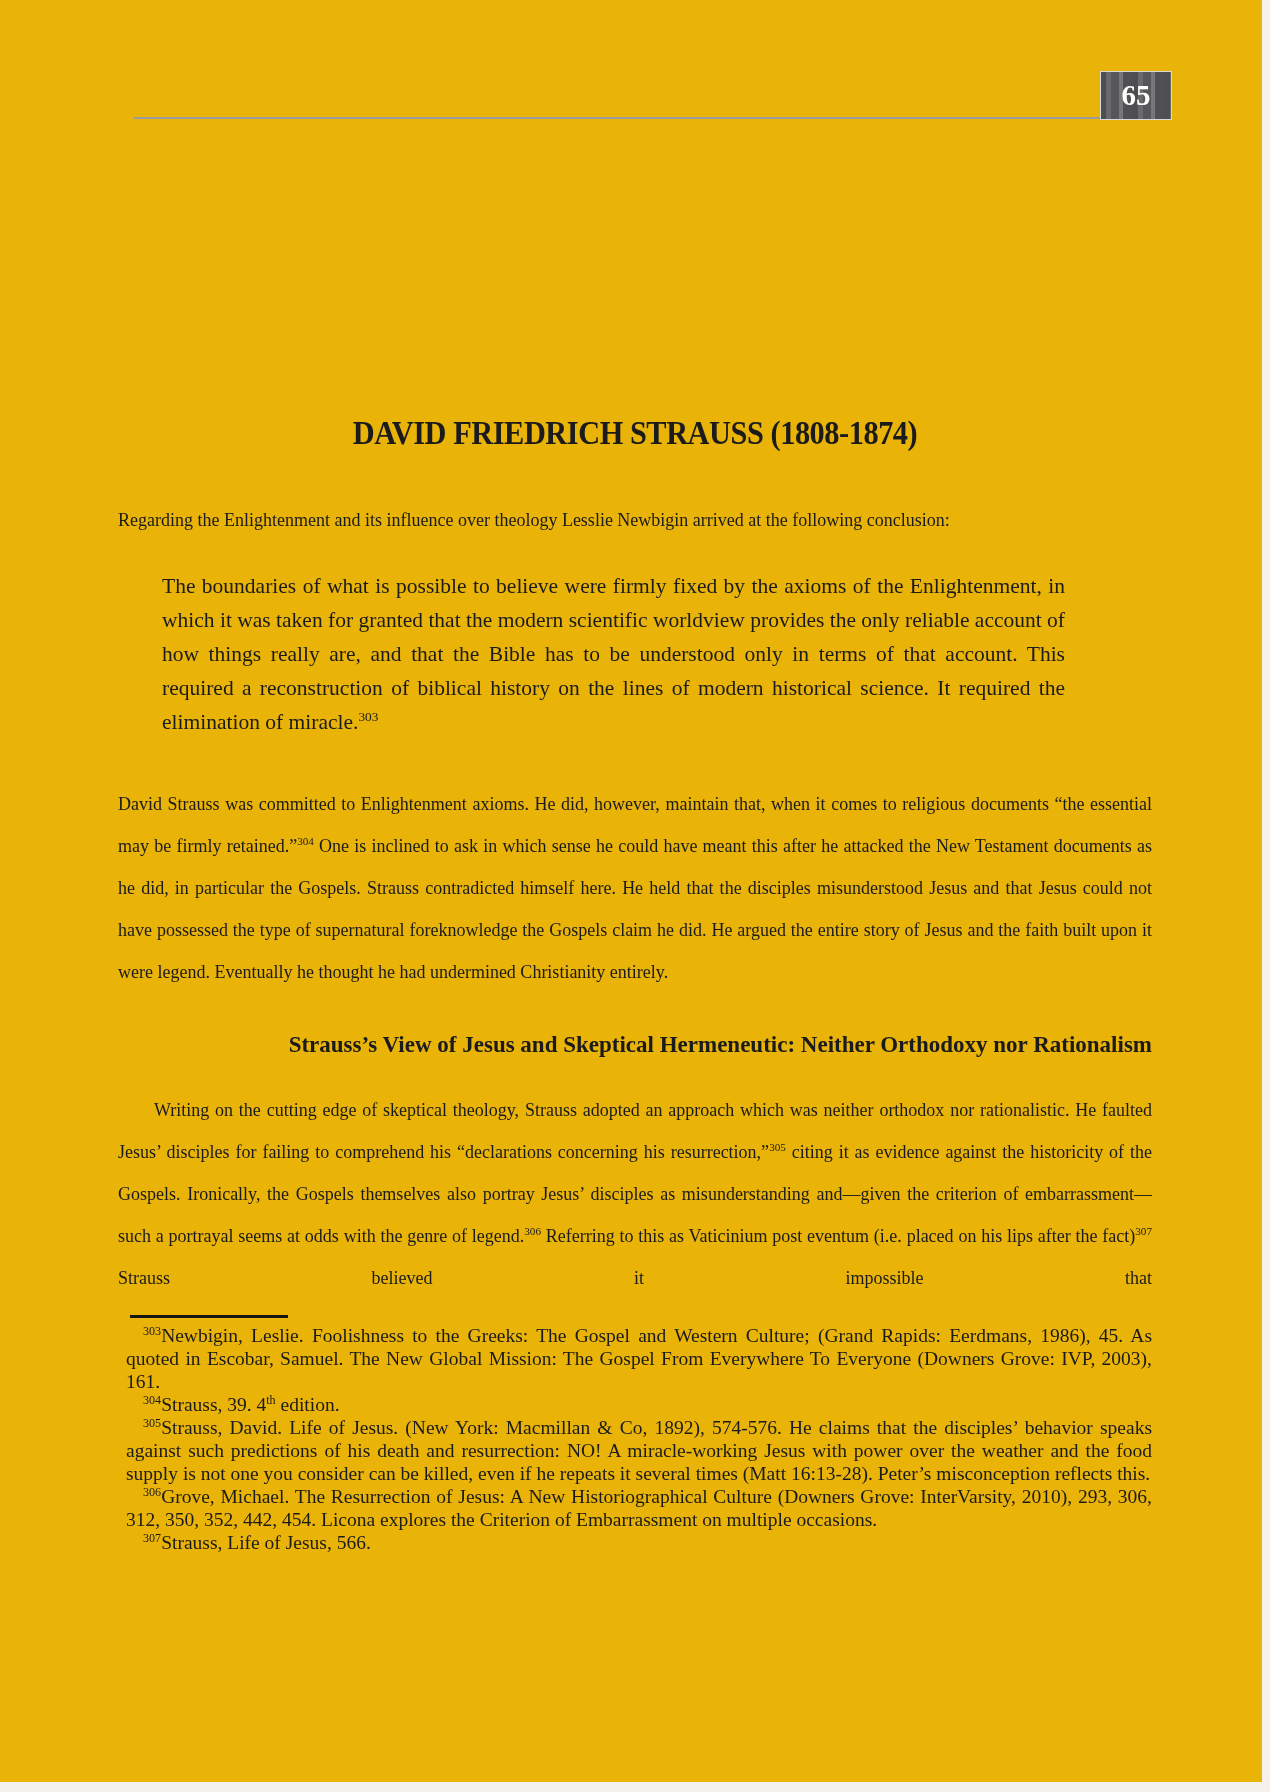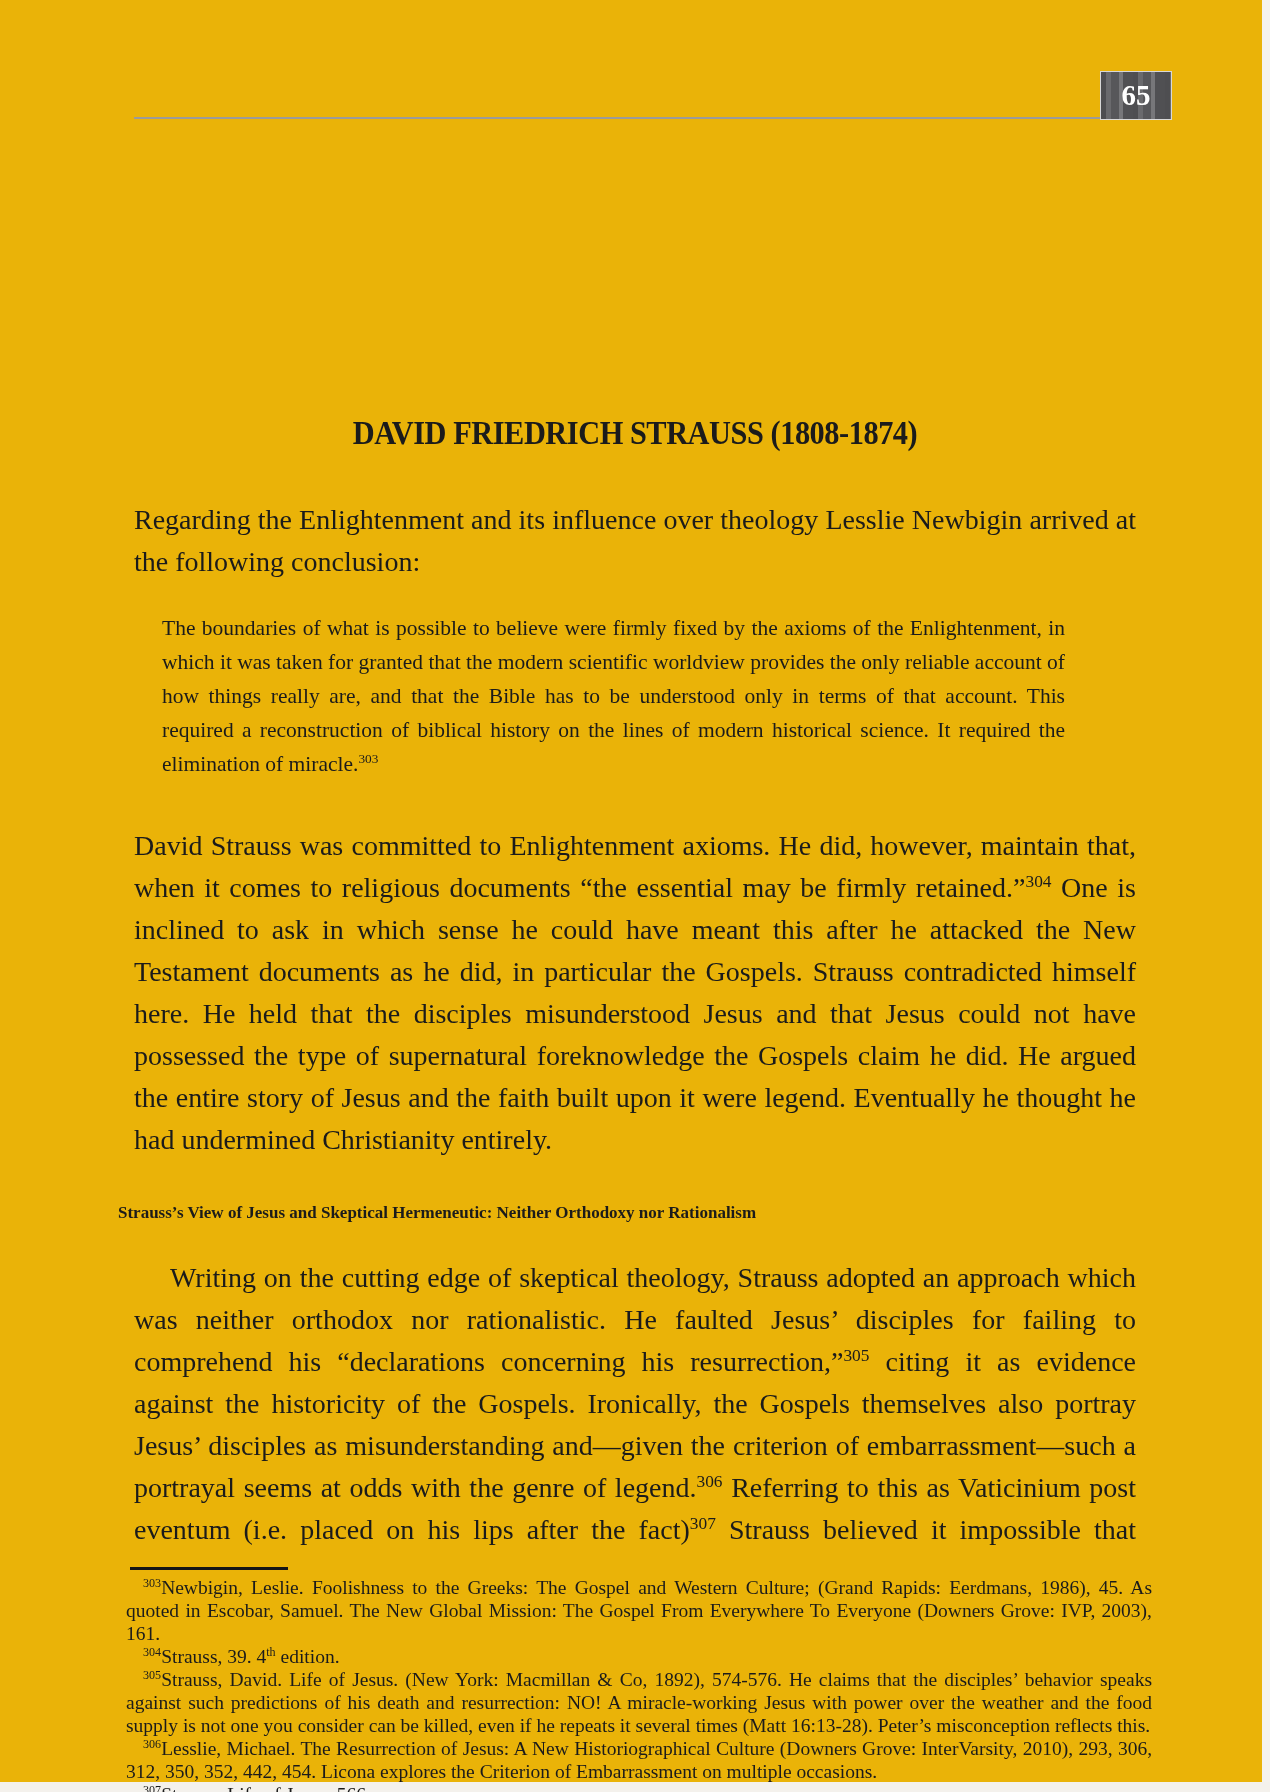--- a/index.html
+++ b/index.html
@@ -37,34 +37,34 @@
   }
   h1.title {
     margin:413px 0 0 0;
     font-size:33px; line-height:40px; font-weight:bold;
     text-align:center;
     transform:scaleX(0.92); transform-origin:50% 50%;
     letter-spacing:-0.5px;
     white-space:nowrap;
   }
   p.body {
-    margin:16px; font-size:28px; line-height:42px;
+    margin:0; font-size:18px; line-height:42px;
     text-align:justify; text-justify:inter-word;
   }
   p.intro { margin-top:46px; }
   blockquote.quote {
     margin:28px 87px 0 44px;
     font-size:21.5px; line-height:34px;
     text-align:justify;
   }
   p.para2 { margin-top:44px; }
   h2.section {
     margin:36px 0 0 0;
-    font-size:17px; line-height:32px; font-weight:bold;
-    text-align:left;
+    font-size:23px; line-height:32px; font-weight:bold;
+    text-align:right;
   }
   p.para3 { margin-top:28px; text-indent:36px; }
   .cutoff { text-align-last:justify; }
   .fn-sep {
     margin:16px 0 0 12px; width:158px;
     border-top:3px solid #161616;
   }
   .footnotes { margin-top:6px;margin-left:8px; }
   .footnotes p.fn {
     margin:0; font-size:19.5px; line-height:23px;
@@ -99,18 +99,18 @@
     <h2 class="section">Strauss’s View of Jesus and Skeptical Hermeneutic: Neither Orthodoxy nor Rationalism</h2>
 
     <p class="body para3 cutoff"><span>Writing on the cutting edge of skeptical theology, Strauss adopted an approach which was neither orthodox nor rationalistic. He faulted Jesus’ disciples for failing to comprehend his “declarations concerning his resurrection,”</span><sup>305</sup><span> citing it as evidence against the historicity of the Gospels. Ironically, the Gospels themselves also portray Jesus’ disciples as misunderstanding and—given the criterion of embarrassment—such a portrayal seems at odds with the genre of legend.</span><sup>306</sup><span> Referring to this as </span><span class="it">Vaticinium post eventum</span><span> (i.e. placed on his lips after the fact)</span><sup>307</sup><span> Strauss believed it impossible that</span></p>
 
     <div class="fn-sep"></div>
 
     <div class="footnotes">
       <p class="fn"><sup>303</sup><span>Newbigin, Leslie. </span><span class="it">Foolishness to the Greeks: The Gospel and Western Culture;</span><span> (Grand Rapids: Eerdmans, 1986), 45. As quoted in Escobar, Samuel. </span><span class="it">The New Global Mission: The Gospel From Everywhere To Everyone</span><span> (Downers Grove: IVP, 2003), 161.</span></p>
       <p class="fn"><sup>304</sup><span>Strauss, 39. 4</span><sup>th</sup><span> edition.</span></p>
       <p class="fn"><sup>305</sup><span>Strauss, David. </span><span class="it">Life of Jesus.</span><span> (New York: Macmillan &amp; Co, 1892), 574-576. He claims that the disciples’ behavior speaks against such predictions of his death and resurrection: NO! A miracle-working Jesus with power over the weather and the food supply is not one you consider can be killed, even if he repeats it several times (Matt 16:13-28). Peter’s misconception reflects this.</span></p>
-      <p class="fn"><sup>306</sup><span>Lesslie, Michael. </span><span class="it">The Resurrection of Jesus: A New Historiographical Culture</span><span> (Downers Grove: InterVarsity, 2010), 293, 306, 312, 350, 352, 442, 454. Licona explores the Criterion of Embarrassment on multiple occasions.</span></p>
+      <p class="fn"><sup>306</sup><span>Grove, Michael. </span><span class="it">The Resurrection of Jesus: A New Historiographical Culture</span><span> (Downers Grove: InterVarsity, 2010), 293, 306, 312, 350, 352, 442, 454. Licona explores the Criterion of Embarrassment on multiple occasions.</span></p>
       <p class="fn"><sup>307</sup><span>Strauss, </span><span class="it">Life of Jesus</span><span>, 566.</span></p>
     </div>
 
   </div>
 </div>
 
 </body></html>

